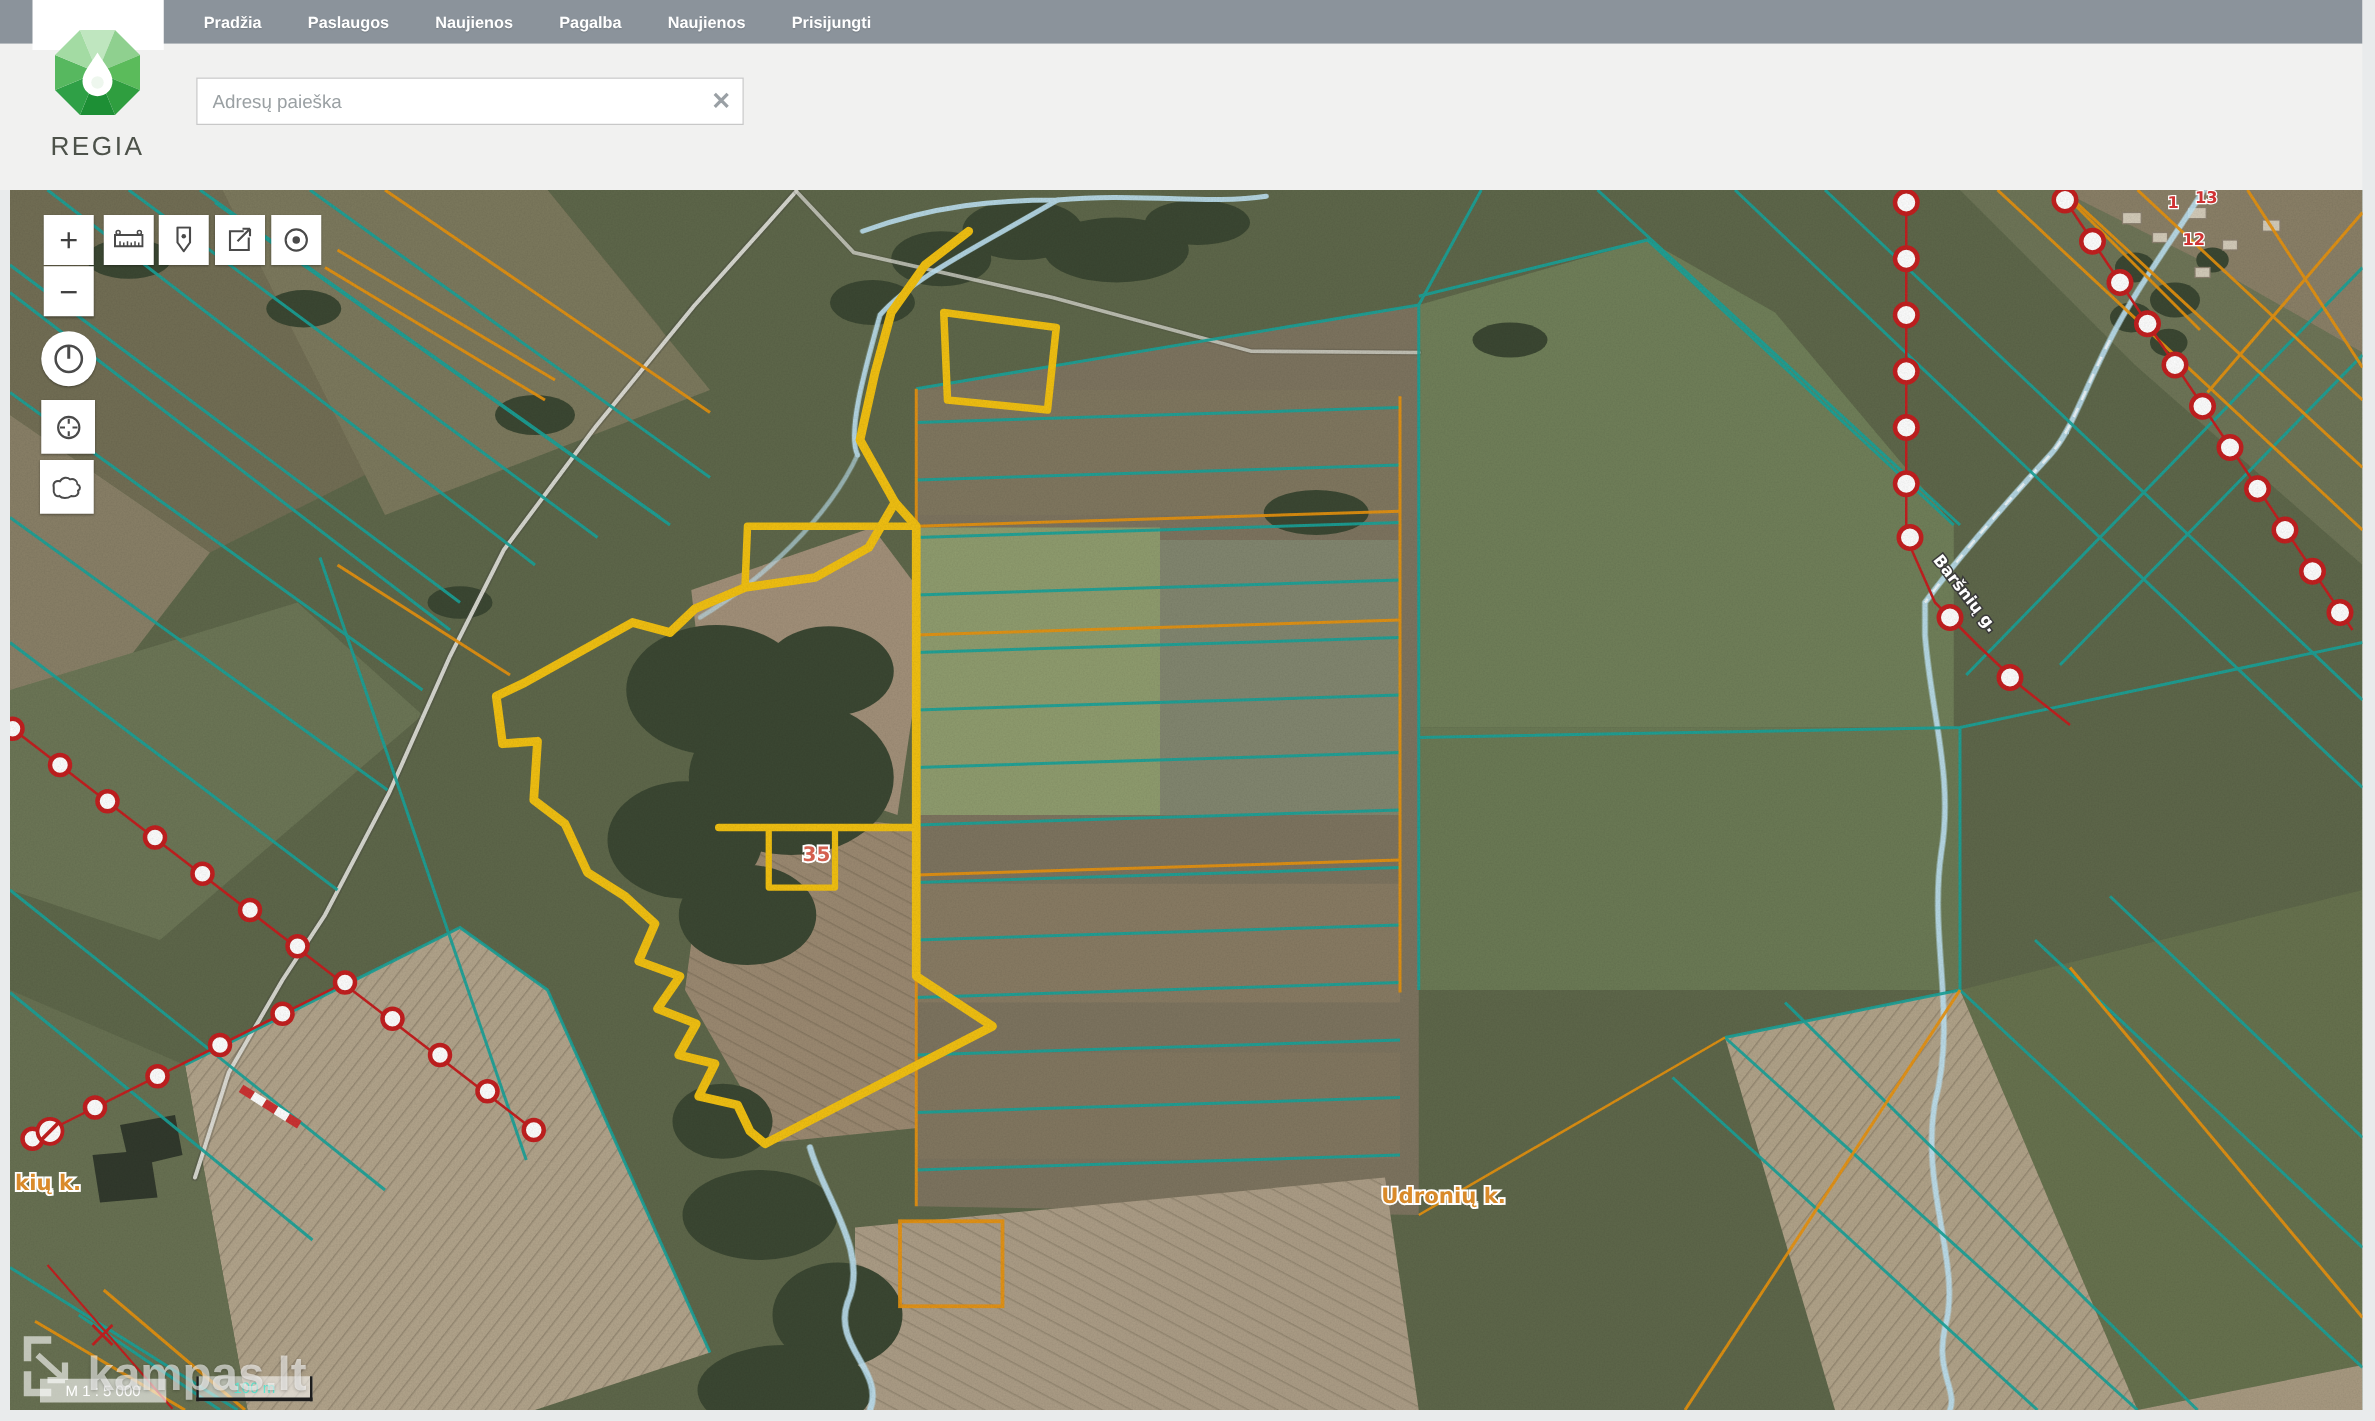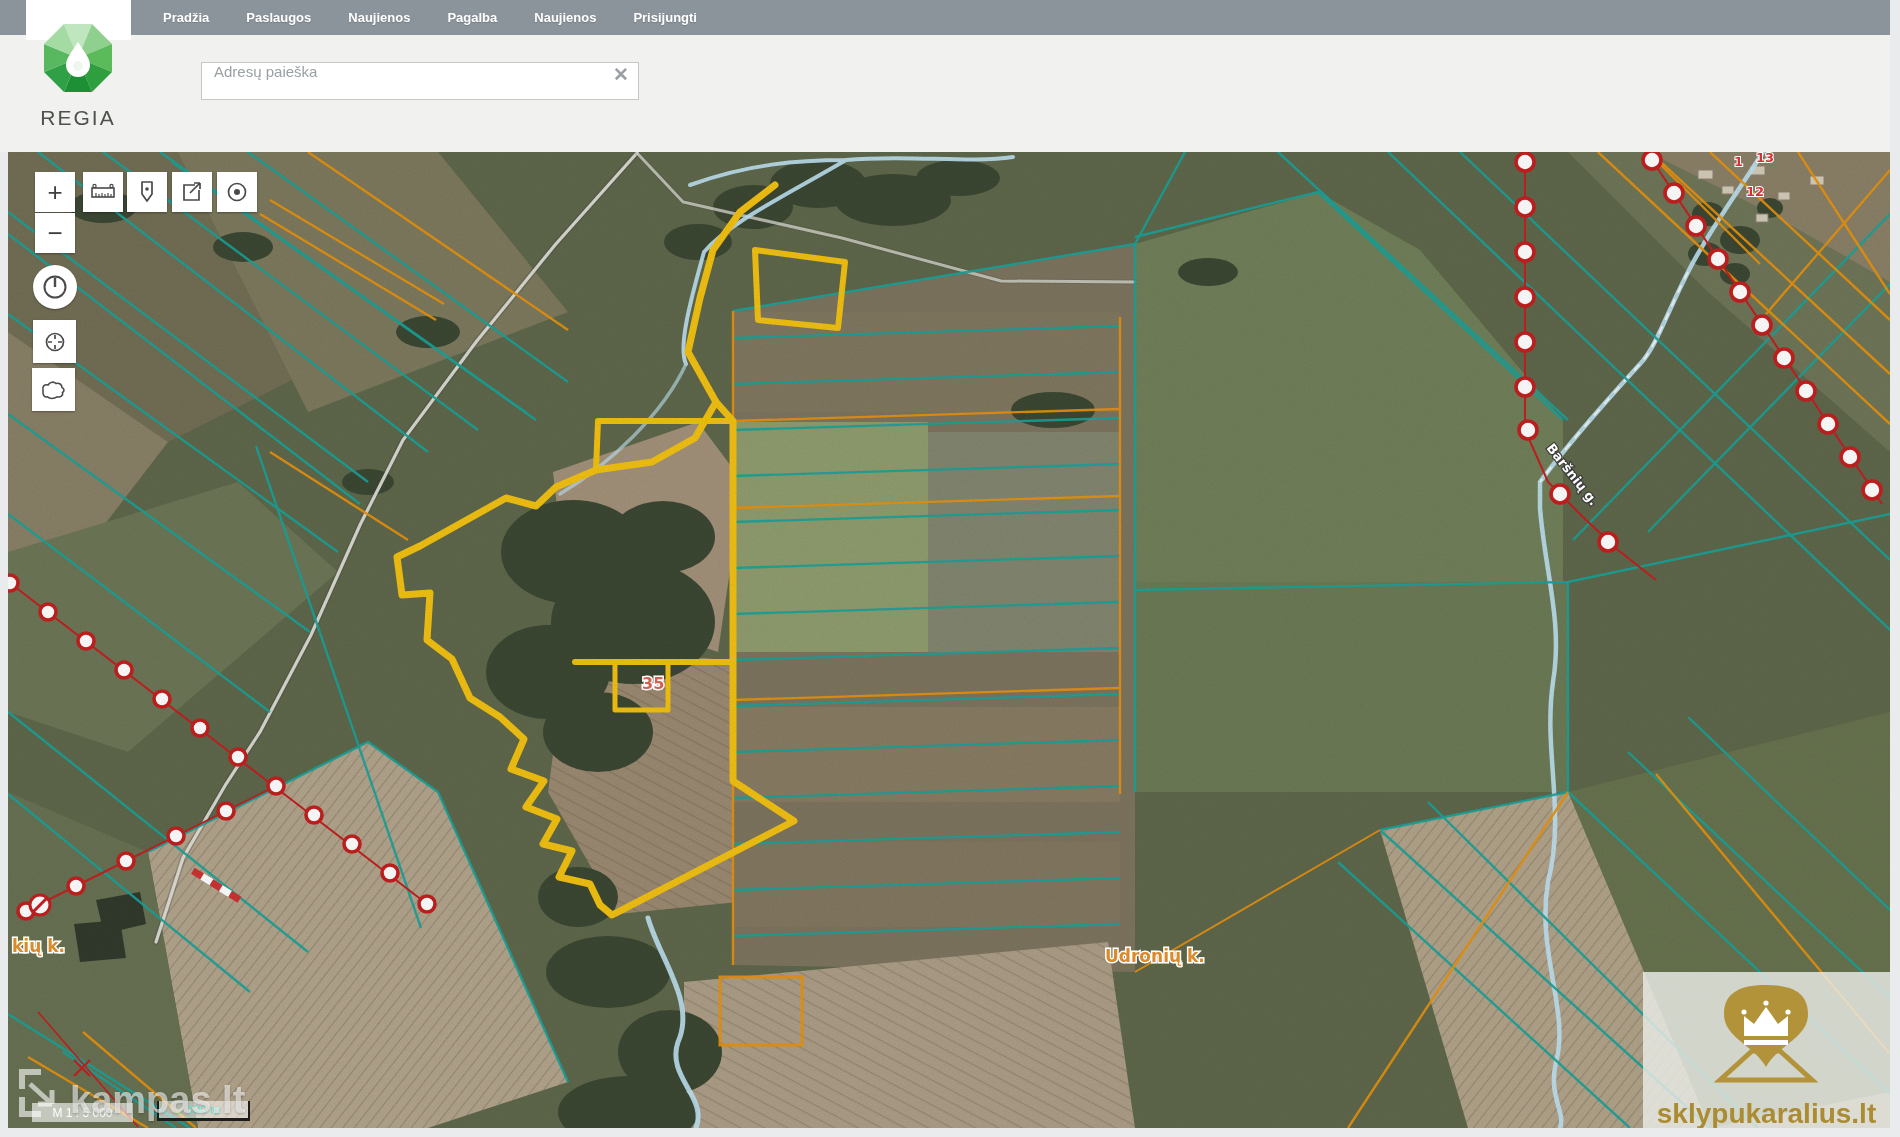--- a/index.html
+++ b/index.html
@@ -7,21 +7,21 @@
   .navbar{position:absolute;left:0;top:0;width:1890px;height:35px;background:#8b939b;}
   .nav-items{position:absolute;left:163px;top:0;height:35px;display:flex;align-items:center;gap:37px;}
   .nav-item{color:#fff;font-size:13px;font-weight:bold;text-decoration:none;cursor:pointer;
     text-shadow:0 1px 1px rgba(0,0,0,.15);}
   .header{position:absolute;left:0;top:35px;width:1890px;height:117px;background:#f1f1f0;}
   .logo-tab{position:absolute;left:26px;top:0;width:105px;height:40px;background:#fff;}
   .logo{position:absolute;left:28px;top:18px;width:100px;height:110px;background:transparent;}
   .brand-name{position:absolute;left:0px;top:88px;width:100px;text-align:center;color:#4d524a;
     font-size:21px;letter-spacing:2px;font-family:Liberation Sans, sans-serif;}
   .searchbox{position:absolute;left:157px;top:62px;width:438px;height:38px;background:#fff;
-    border:1px solid #c8c8c8;box-sizing:border-box;display:flex;align-items:flex-start;margin-left:44px;}
+    border:1px solid #c8c8c8;box-sizing:border-box;display:flex;align-items:center;}
   .searchbox input{flex:1;border:none;outline:none;font-size:15px;color:#444;padding:0 12px;
     font-family:"Liberation Sans",sans-serif;background:transparent;}
   .searchbox input::placeholder{color:#9aa0a3;}
   .search-clear{width:34px;text-align:center;color:#9aa0a5;font-size:19px;font-weight:bold;cursor:pointer;}
   .map{position:absolute;left:8px;top:152px;width:1882px;height:976px;overflow:hidden;background:#5d6649;}
   .mapbtn{position:absolute;background:#fff;border:none;box-shadow:0 1px 2px rgba(0,0,0,.35);
     display:flex;align-items:center;justify-content:center;cursor:pointer;color:#4a4a4a;padding:0;}
   .sq{width:40px;height:40px;}
   .zoomtxt{font-size:26px;font-weight:400;line-height:1;color:#3f3f3f;}
   .scalebox{position:absolute;left:24px;top:951px;width:101px;height:19px;background:rgba(255,255,255,.62);
@@ -405,27 +405,15 @@
     </div>
 
   
   <svg width="56" height="58" viewBox="0 0 56 58" style="position:absolute;left:4px;top:912px;opacity:.6;">
     <path d="M10,22 V8 H26 M10,36 V50 H26" fill="none" stroke="#ffffff" stroke-width="6" stroke-linecap="square"></path>
     <path d="M18,20 L40,40 M40,40 V26 M40,40 H26" fill="none" stroke="#ffffff" stroke-width="5"></path>
   </svg>
   <div class="wm-kampas">kampas.lt</div>
 
   
-  <div class="wm-box">
-    <svg width="247" height="156" viewBox="0 0 247 156">
-      <path d="M77,108 L109,79 L137,79 L169,108 Z" fill="none" stroke="#b29339" stroke-width="5"></path>
-      <path d="M123,95 C111,73 81,66 81,42 C81,19 100,13 123,13 C146,13 165,19 165,42 C165,66 135,73 123,95 Z" fill="#b29339"></path>
-      <path d="M101,64 L101,44 L111,52 L123,35 L135,52 L145,44 L145,64 Z" fill="#ffffff"></path>
-      <rect x="101" y="68" width="44" height="5" fill="#ffffff"></rect>
-      <circle cx="101" cy="40" r="2.6" fill="#ffffff"></circle>
-        <circle cx="123" cy="31" r="2.6" fill="#ffffff"></circle>
-      <circle cx="145" cy="40" r="2.6" fill="#ffffff"></circle>
-    </svg>
-    <div class="wm-skly">sklypukaralius.lt</div>
-  </div>
 </div>
 
 <div class="page-strip-r"></div>
 
 </body></html>

